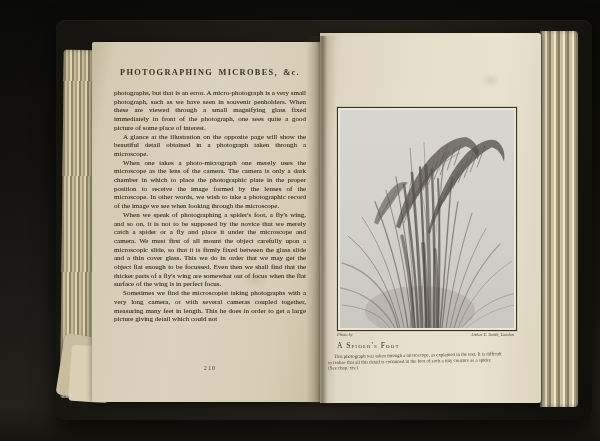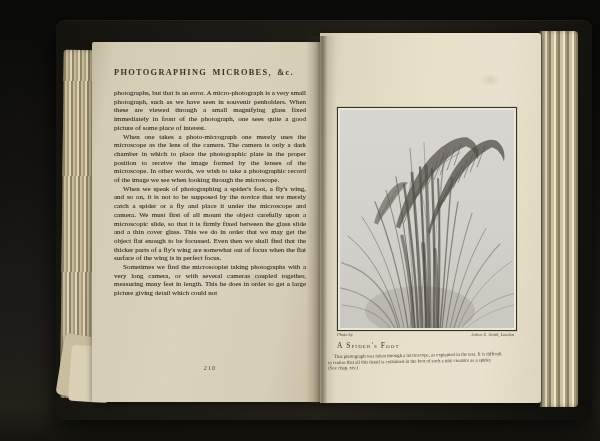--- a/index.html
+++ b/index.html
@@ -25,21 +25,21 @@
   .page{position:absolute;box-shadow:0 2px 6px rgba(0,0,0,.45);}
   .page-left{left:92px;top:42px;width:230px;height:360px;border-radius:2px 0 0 2px;
     background:linear-gradient(100deg,#c2b89e 0%,#d4cbb4 8%,#dad2bd 45%,#d6cdb6 80%,#cabfa4 100%);}
   .page-right{left:320px;top:33px;width:221px;height:370px;border-radius:0 3px 3px 0;
     background:linear-gradient(95deg,#c9c0a6 0%,#ded6c0 9%,#e7e0cb 45%,#e8e1cd 75%,#ded5be 100%);}
   .gutter{position:absolute;left:306px;top:36px;width:30px;height:368px;z-index:5;pointer-events:none;
     background:linear-gradient(90deg,rgba(40,32,16,0) 0%,rgba(60,50,28,.30) 42%,rgba(35,28,14,.48) 55%,rgba(90,78,50,.12) 72%,rgba(0,0,0,0) 100%);}
   .fox{position:absolute;border-radius:50%;pointer-events:none;}
   
   .ltext{position:absolute;left:22px;top:26px;width:192px;color:#3c362c;}
-  .running-head{text-align:left;font-size:8.4px;font-weight:700;letter-spacing:1.3px;word-spacing:2px;margin:0 0 12px 0;color:#3a342a;}
+  .running-head{text-align:center;font-size:8.4px;font-weight:700;letter-spacing:1.3px;word-spacing:2px;margin:0 0 12px 0;color:#3a342a;}
   .body-par{margin:0;font-size:7px;line-height:8.7px;text-align:justify;text-indent:9px;
     text-shadow:0 0 .4px rgba(70,60,45,.55);}
   .body-par.first{text-indent:0;}
   .folio{position:absolute;left:22px;top:322px;width:192px;text-align:center;font-size:6.2px;letter-spacing:1px;color:#4a4336;}
   
   .plate{position:absolute;left:17px;top:74px;width:174px;height:218px;
     border:1.2px solid #34302a;background:#ece6d6;padding:2px;box-shadow:0 0 0 .5px rgba(120,110,90,.3);}
   .plate svg{display:block;width:100%;height:100%;}
   .credits{position:absolute;left:17px;top:299px;width:322px;transform:scale(.55);transform-origin:0 0;
     display:flex;justify-content:space-between;font-style:italic;font-size:8px;color:#4e483c;}
@@ -59,20 +59,21 @@
   <div class="edges-left"></div>
   <div class="edges-right"></div>
   <div class="corner-a"></div>
   <div class="corner-b"></div>
 
   <div class="page page-left">
     <div class="fox" style="left:150px;top:230px;width:26px;height:16px;background:radial-gradient(closest-side,rgba(140,110,60,.14),rgba(0,0,0,0));"></div>
     <div class="ltext">
       <h1 class="running-head">PHOTOGRAPHING MICROBES, &amp;c.</h1>
       <p class="body-par first">photographs, but that is an error.  A micro-photograph is a very small photograph, such as we have seen in souvenir penholders.  When these are viewed through a small magnifying glass fixed immediately in front of the photograph, one sees quite a good picture of some place of interest.</p>
+      <p class="body-par">A glance at the illustration on the opposite page will show the beautiful detail obtained in a photograph taken through a microscope.</p>
       <p class="body-par">When one takes a photo-micrograph one merely uses the microscope as the lens of the camera.  The camera is only a dark chamber in which to place the photographic plate in the proper position to receive the image formed by the lenses of the microscope.  In other words, we wish to take a photographic record of the image we see when looking through the microscope.</p>
       <p class="body-par">When we speak of photographing a spider's foot, a fly's wing, and so on, it is not to be supposed by the novice that we merely catch a spider or a fly and place it under the microscope and camera.  We must first of all mount the object carefully upon a microscopic slide, so that it is firmly fixed between the glass slide and a thin cover glass.  This we do in order that we may get the object flat enough to be focussed.  Even then we shall find that the thicker parts of a fly's wing are somewhat out of focus when the flat surface of the wing is in perfect focus.</p>
       <p class="body-par">Sometimes we find the microscopist taking photographs with a very long camera, or with several cameras coupled together, measuring many feet in length.  This he does in order to get a large picture giving detail which could not</p>
     </div>
     <div class="folio">210</div>
   </div>
 
   <div class="page page-right">
     <div class="fox" style="left:160px;top:40px;width:20px;height:14px;background:radial-gradient(closest-side,rgba(150,115,60,.16),rgba(0,0,0,0));"></div>
 

